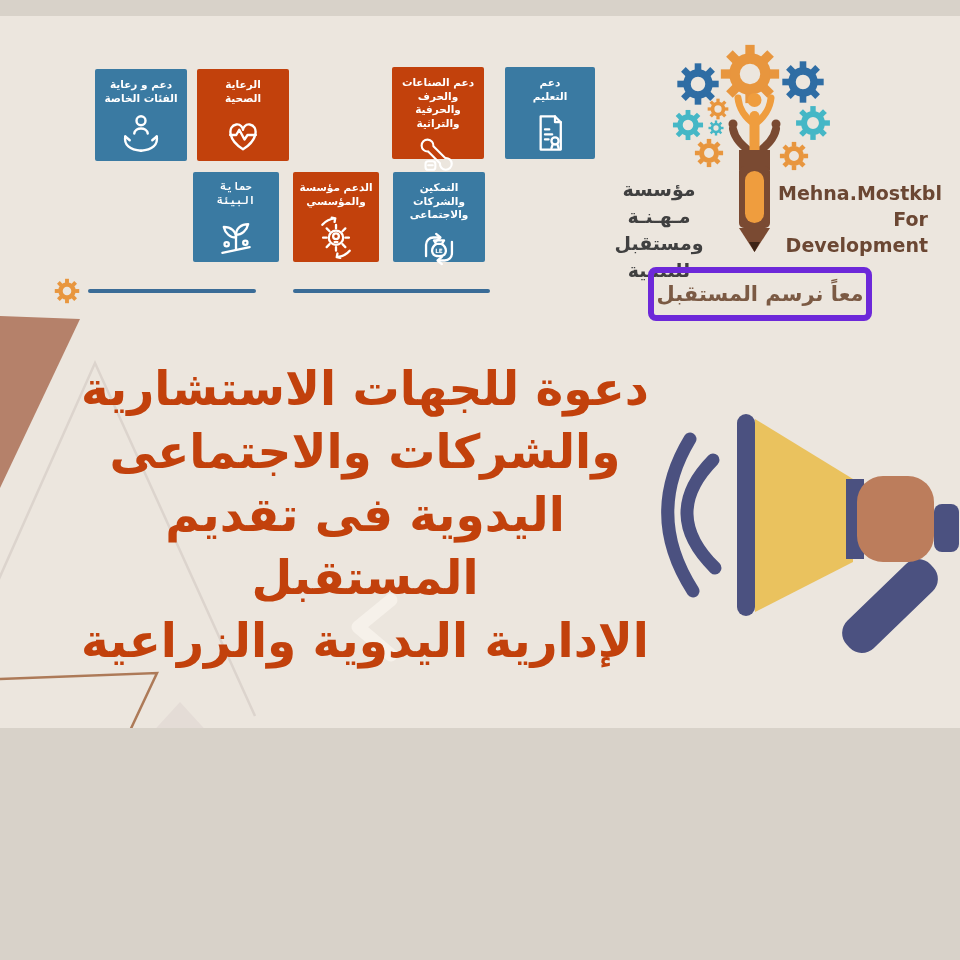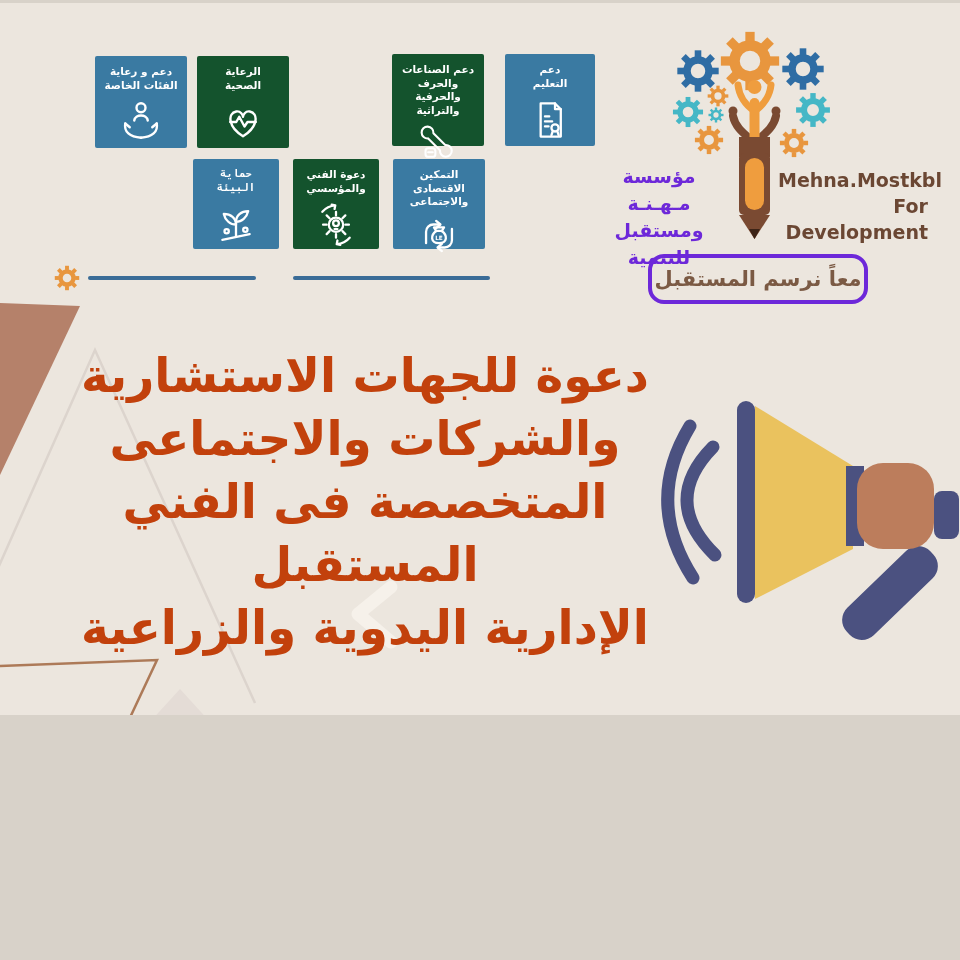--- a/index.html
+++ b/index.html
@@ -1,36 +1,36 @@
 <!DOCTYPE html>
 <html lang="ar"><head>
 <meta charset="utf-8">
 <style>
   html,body{margin:0;padding:0;}
   body{font-family:"DejaVu Sans",sans-serif;background:#d8d2c9;}
-  .canvas{position:relative;width:960px;height:712px;margin:3px auto;background:#ece6de;overflow:hidden;}
+  .canvas{position:relative;width:960px;height:712px;margin:16px auto;background:#ece6de;overflow:hidden;}
   .decor{position:absolute;left:0;top:0;z-index:0;}
   
   .tile{position:absolute;z-index:2;display:flex;flex-direction:column;align-items:center;justify-content:flex-start;
         padding-top:9px;box-sizing:border-box;border-radius:2px;}
   .tile--blue{background:#3a7aa2;}
-  .tile--orange{background:#14532d;}
+  .tile--orange{background:#c2410c;}
   .tile .lbl{color:#fff;font-weight:bold;font-size:10.5px;line-height:1.3;text-align:center;white-space:pre-line;direction:rtl;}
   .tile .ic{margin-top:4px;flex:1;display:flex;align-items:center;justify-content:center;}
   .tile svg.icon{stroke:#fff;fill:none;stroke-width:3.2;stroke-linecap:round;stroke-linejoin:round;}
   
   .divline{position:absolute;height:4px;background:#3a6c97;border-radius:2px;z-index:2;}
   
-  .logo-ar{position:absolute;left:588px;top:160px;width:142px;z-index:3;color:#6d28d9;font-weight:bold;
+  .logo-ar{position:absolute;left:588px;top:160px;width:142px;z-index:3;color:#404040;font-weight:bold;
            font-size:19px;line-height:27px;text-align:center;white-space:pre-line;direction:rtl;}
   .logo-en{position:absolute;left:778px;top:164px;width:150px;z-index:3;color:#6b4733;font-weight:bold;
            font-size:19px;line-height:26px;text-align:right;white-space:pre-line;}
   
-  .slogan{position:absolute;left:648px;top:251px;width:212px;height:42px;z-index:3;border:4px solid #6d28d9;
-          border-radius:16px;display:flex;align-items:center;justify-content:center;color:#7b5a44;
+  .slogan{position:absolute;left:648px;top:251px;width:212px;height:42px;z-index:3;border:6px solid #6d28d9;
+          border-radius:8px;display:flex;align-items:center;justify-content:center;color:#7b5a44;
           font-size:21px;font-weight:bold;direction:rtl;}
   
   .headline{position:absolute;left:30px;top:341px;width:670px;z-index:4;text-align:center;direction:rtl;
             color:#c2410c;font-weight:bold;font-size:47px;line-height:63px;}
   
   .mega{position:absolute;left:640px;top:378px;z-index:3;}
   .logomark{position:absolute;left:582px;top:22px;z-index:2;}
   .divgear{position:absolute;left:54px;top:262px;z-index:2;}
 </style>
 </head>
@@ -126,36 +126,36 @@
         <path d="M32 33 C 24 33 17 27 15 18 C 25 18 32 24 32 33 Z"></path>
         <path d="M32 29 C 40 29 47 23 49 14 C 39 14 32 20 32 29 Z"></path>
         <path d="M13 54 L 51 46"></path>
         <circle cx="19" cy="42" r="3"></circle>
           <circle cx="45" cy="40" r="3"></circle>
       </svg>
     </span>
   </div>
 
   <div class="tile tile--orange" style="left:293px;top:156px;width:86px;height:90px;">
-    <span class="lbl">دعوة الفني
+    <span class="lbl">الدعم مؤسسة
 والمؤسسي</span>
     <span class="ic">
       <svg class="icon" width="46" height="46" viewBox="0 0 64 64">
         <circle cx="32" cy="33" r="10"></circle>
         <path d="M32 20 v-5 M32 46 v5 M19 33 h-5 M45 33 h5 M23 24 l-4 -4 M41 24 l4 -4 M23 42 l-4 4 M41 42 l4 4"></path>
         <circle cx="32" cy="31" r="4"></circle>
           <path d="M30 39 h4"></path>
         <path d="M13 15 A 26 26 0 0 1 31 6 l-5 -1 m5 1 l-1 5"></path>
         <path d="M51 51 A 26 26 0 0 1 33 60 l5 1 m-5 -1 l1 -5"></path>
       </svg>
     </span>
   </div>
 
   <div class="tile tile--blue" style="left:393px;top:156px;width:92px;height:90px;">
-    <span class="lbl">التمكين الاقتصادى
+    <span class="lbl">التمكين والشركات
 والاجتماعى</span>
     <span class="ic">
       <svg class="icon" width="48" height="46" viewBox="0 0 64 64">
         <path d="M14 42 V 26 A 10 10 0 0 1 24 16 H 32"></path>
         <path d="M28 11 l6 5 l-6 5"></path>
         <path d="M50 22 V 38 A 10 10 0 0 1 40 48 H 32"></path>
         <path d="M36 43 l-6 5 l6 5"></path>
         <path d="M28 25 l-3 -5 h14 l-3 5"></path>
         <path d="M28 25 C 20 31 20 42 32 42 C 44 42 44 31 36 25 Z"></path>
         <text x="32" y="37" font-size="8" text-anchor="middle" fill="#fff" stroke="none" font-family="DejaVu Sans, sans-serif" font-weight="bold">LE</text>
@@ -205,21 +205,21 @@
   <div class="logo-en">Mehna.Mostkbl
 For Development</div>
 
   <div class="slogan">
     <span>معاً نرسم المستقبل</span>
   </div>
 
   <div class="headline">
     <div>دعوة للجهات الاستشارية</div>
     <div>والشركات والاجتماعى</div>
-    <div>المتخصصة فى الفني</div>
+    <div>اليدوية فى تقديم</div>
     <div>المستقبل</div>
     <div>الإدارية اليدوية والزراعية</div>
   </div>
 
   <span class="mega">
     <svg width="320" height="285" viewBox="0 0 320 285">
       <path d="M50 45 Q 4 121 53 197" fill="none" stroke="#4b5180" stroke-width="13" stroke-linecap="round"></path>
       <path d="M73 66 Q 20 120 75 174" fill="none" stroke="#4b5180" stroke-width="13" stroke-linecap="round"></path>
       <rect x="97" y="20" width="18" height="202" rx="9" fill="#4b5180"></rect>
       <polygon points="115,25 213,85 213,168 115,218" fill="#eac25e"></polygon>

